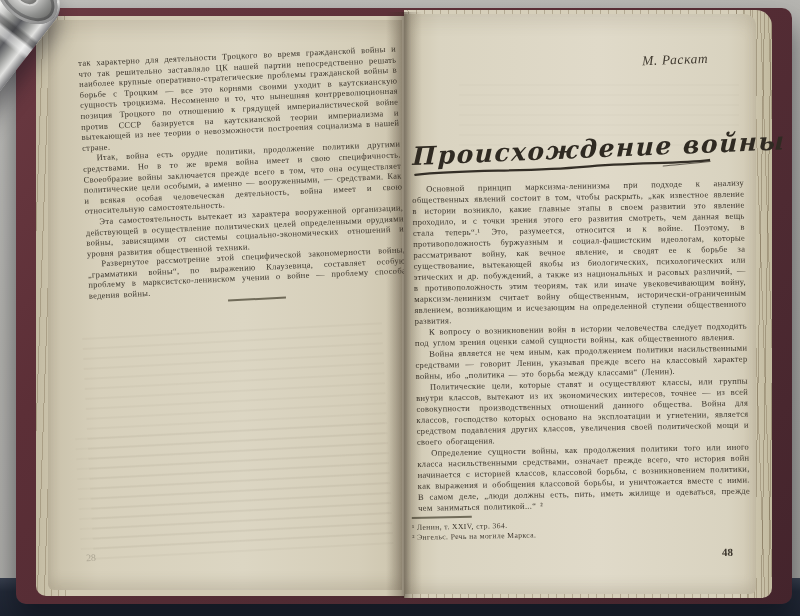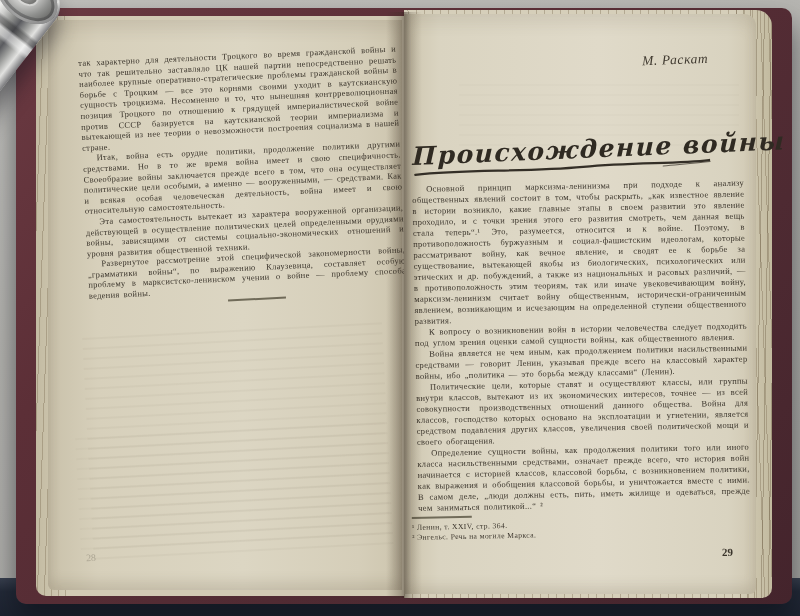--- a/index.html
+++ b/index.html
@@ -191,21 +191,21 @@
       <p class="t">Политические цели, которые ставят и осуществляют классы, или группы внутри классов, вытекают из их экономических интересов, точнее — из всей совокупности производственных отношений данного общества. Война для классов, господство которых основано на эксплоатации и угнетении, является средством подавления других классов, увеличения своей политической мощи и своего обогащения.</p>
       <p class="t">Определение сущности войны, как продолжения политики того или иного класса насильственными средствами, означает прежде всего, что история войн начинается с историей классов, классовой борьбы, с возникновением политики, как выражения и обобщения классовой борьбы, и уничтожается вместе с ними. В самом деле, „люди должны есть, пить, иметь жилище и одеваться, прежде чем заниматься политикой...“ ²</p>
     </div>
 
     <div class="footnote-block">
       <div class="footnote-rule"></div>
       <p class="fn">¹ Ленин, т. XXIV, стр. 364.</p>
       <p class="fn">² Энгельс. Речь на могиле Маркса.</p>
     </div>
 
-    <div class="pagenum pagenum-right">29</div>
+    <div class="pagenum pagenum-right">48</div>
   </div>
 
   <div class="gutter"></div>
 
   <div class="cylinder">
     <div class="cap"></div>
   </div>
 
 </div>
 

